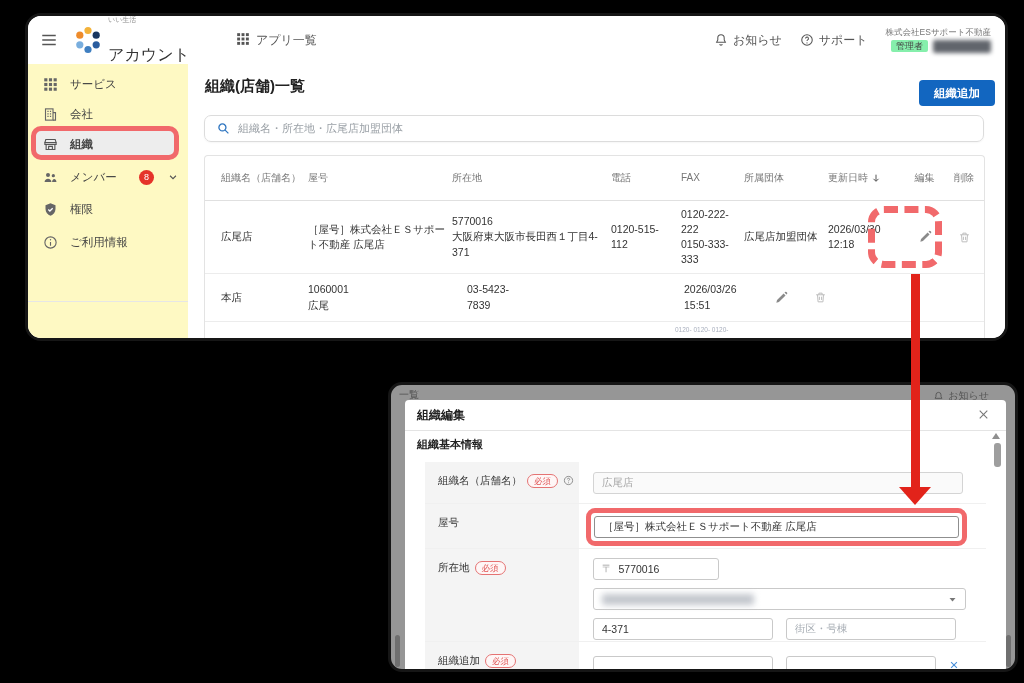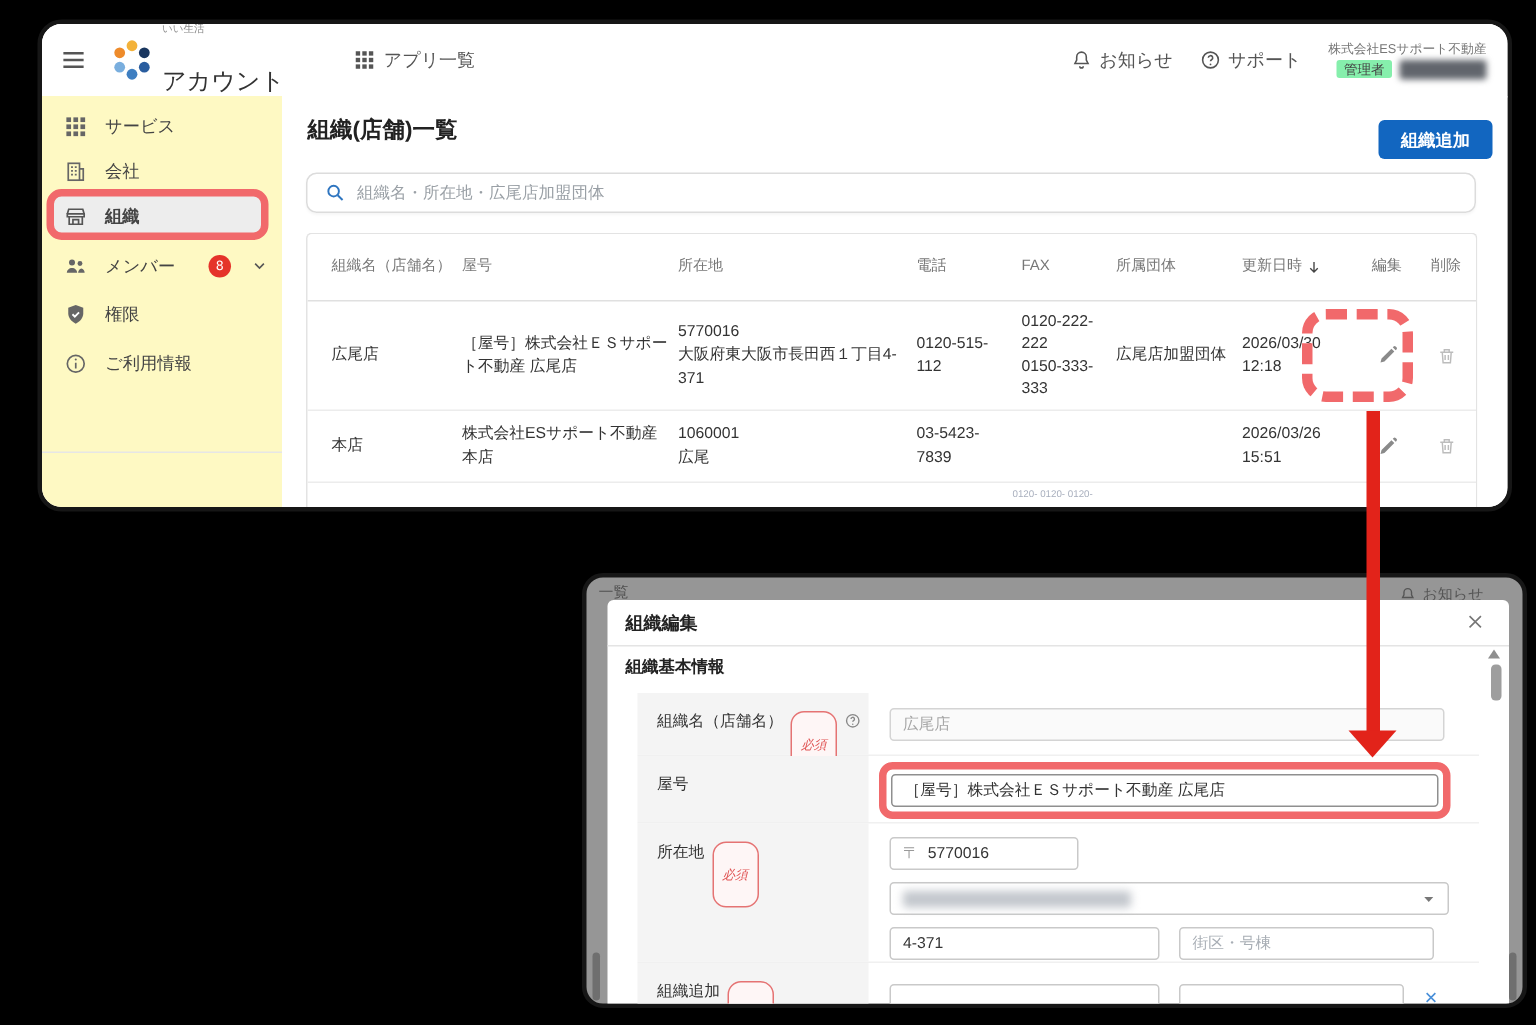--- a/index.html
+++ b/index.html
@@ -9,21 +9,21 @@
         box-shadow:0 6px 16px rgba(0,0,0,.85);overflow:hidden;box-sizing:border-box;}
   
   #card1{left:25px;top:13px;width:983px;height:328px;z-index:10;}
   .appbar{position:absolute;left:0;top:0;right:0;height:48px;border-bottom:1px solid #e2e2e2;
           display:flex;align-items:center;background:#fff;}
   .hamburger{margin-left:12px;}
   .logo-wrap{display:flex;align-items:center;margin-left:16px;}
   .logo-text{margin-left:6px;line-height:1.05;}
   .logo-small{font-size:7px;color:#888;display:block;}
   .logo-main{font-size:16px;font-weight:normal;color:#333;display:block;margin-top:24px;}
-  .apps{display:flex;align-items:center;margin-left:46px;color:#555;font-size:12px;gap:6px;}
+  .apps{display:flex;margin-left:46px;color:#555;font-size:12px;gap:6px;}
   .appbar-right{margin-left:auto;display:flex;align-items:center;gap:18px;margin-right:14px;}
   .abr-item{display:flex;align-items:center;gap:5px;font-size:12px;color:#555;}
   .acct{line-height:1.2;text-align:right;}
   .acct-company{font-size:8.5px;color:#777;}
   .acct-row{display:flex;align-items:center;justify-content:flex-end;gap:5px;margin-top:2px;}
   .role-badge{background:#86efac;color:#444;font-size:9px;padding:1px 5px;border-radius:2px;}
   .blur-name{display:inline-block;width:58px;height:13px;background:#61656c;filter:blur(2px);border-radius:2px;}
   .sidebar{position:absolute;left:0;top:48px;bottom:0;width:160px;border-right:1px solid #e2e2e2;background:#fef9c3;}
   .side-item{position:absolute;left:0;width:160px;height:26px;display:flex;align-items:center;gap:12px;
              padding-left:15px;font-size:11.5px;color:#444;box-sizing:border-box;}
@@ -68,21 +68,21 @@
   .modal-titlebar{position:absolute;left:0;top:0;right:0;height:30px;border-bottom:1px solid #e4e4e4;}
   .modal-title{position:absolute;left:12px;top:7px;font-size:12px;font-weight:bold;color:#222;}
   .modal-close{position:absolute;right:16px;top:8px;}
   .section-title{position:absolute;left:12px;top:37px;font-size:11px;font-weight:bold;color:#222;}
   .form{position:absolute;left:20px;top:62px;width:561px;}
   .frow{display:flex;border-bottom:1px solid #f0f0f0;}
   .flabel{width:154px;background:#f4f4f4;box-sizing:border-box;padding:12px 0 0 13px;font-size:10.5px;color:#333;
           display:flex;align-items:flex-start;gap:5px;flex-wrap:wrap;align-content:flex-start;}
   .finput{flex:1;box-sizing:border-box;padding:0 0 0 14px;position:relative;}
   .req{border:1px solid #e57373;color:#e05555;background:#fef6f6;font-size:8.5px;border-radius:9px;
-       padding:16px 6px;line-height:1.2;font-style:italic;}
+       padding:1px 6px;line-height:1.2;}
   .inp{box-sizing:border-box;border:1px solid #c9c9c9;border-radius:3px;height:22px;font-size:10.5px;
        display:flex;align-items:center;padding:0 8px;background:#fff;color:#333;}
   .inp.disabled{background:#fafafa;color:#a6a6a6;border-color:#d4d4d4;}
   .ph{color:#a8aeb5;}
   .red-hl{border:5px solid #f1696b;border-radius:9px;padding:3px;width:381px;box-sizing:border-box;}
   .blur-addr{display:inline-block;width:152px;height:11px;background:#c3c7cd;filter:blur(3px);border-radius:2px;}
   .caret{margin-left:auto;}
   .mscroll-thumb{position:absolute;right:5px;top:43px;width:7px;height:24px;background:#9e9e9e;border-radius:3px;}
   .mscroll-up{position:absolute;right:6px;top:33px;width:0;height:0;border-left:4px solid transparent;
               border-right:4px solid transparent;border-bottom:6px solid #8f8f8f;}
@@ -293,21 +293,20 @@
         </div>
         <div class="c c9">
           <svg width="13" height="13" viewBox="0 0 24 24" fill="none" stroke="#bcbcbc" stroke-width="1.8" style="margin:0 auto;">
               <path d="M4 7h16M9 7V4h6v3M6.5 7l1 13h9l1-13M10 10.5v6M14 10.5v6"></path>
             </svg>
         </div>
       </div>
 
       <div class="trow r2">
         <div class="c c1">本店</div>
-        <div class="c c2">株式会社ESサポート不動産 本店</div>
         <div class="c c3">
           <div>1060001</div>
           <div>広尾</div>
         </div>
         <div class="c c4">03-5423-7839</div>
         <div class="c c5"></div>
         <div class="c c6"></div>
         <div class="c c7">2026/03/26 15:51</div>
         <div class="c c8">
           <svg width="14" height="14" viewBox="0 0 24 24" fill="#8a8a8a" style="margin:0 auto;">

